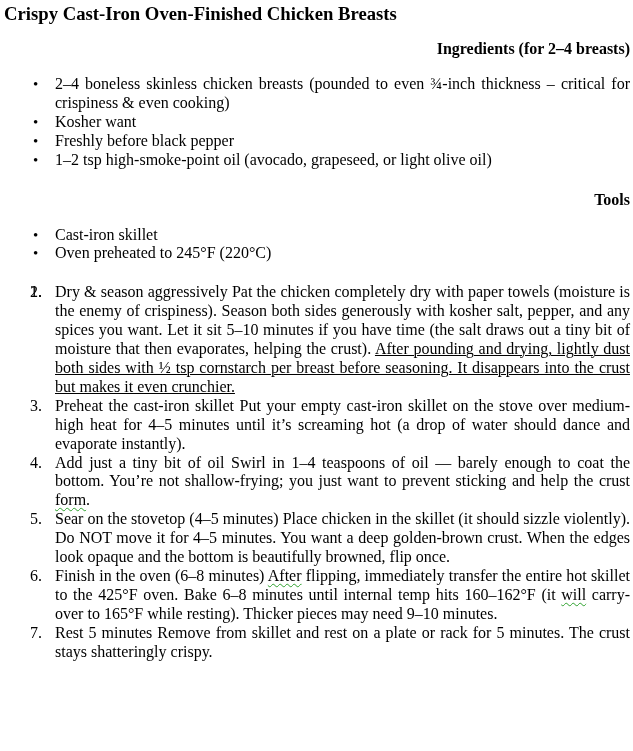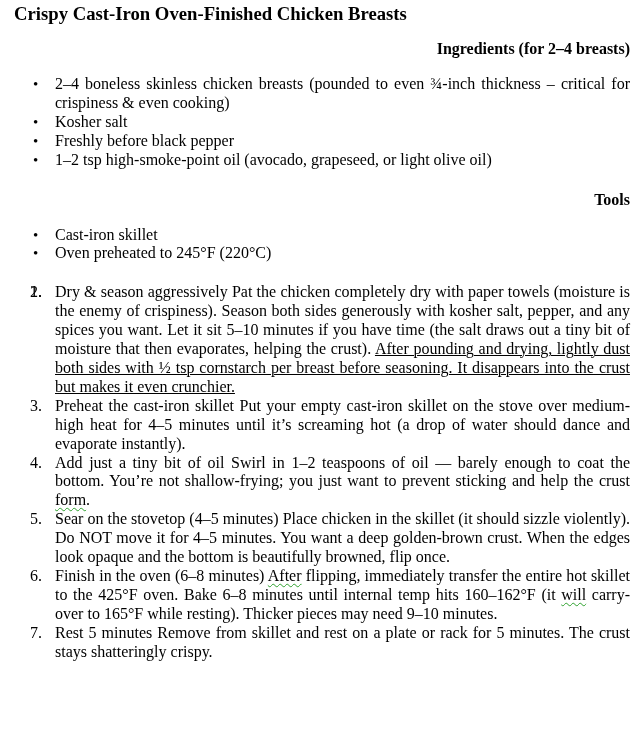--- a/index.html
+++ b/index.html
@@ -14,21 +14,21 @@
     font-family: "Liberation Serif", "DejaVu Serif", serif;
     color: #000000;
   }
   .page {
     padding: 3px 3px 0 4px;
   }
   h1.doc-title {
     font-size: 18.7px;
     line-height: 22px;
     font-weight: bold;
-    margin: 0 0 14px 10px;
+    margin: 0 0 14px 0;
   }
   h2.sec-heading {
     font-size: 16px;
     line-height: 19px;
     font-weight: bold;
     margin: 0;
     text-align: right;
   }
   .list {
     margin: 17px 0 20px 0;
@@ -65,39 +65,39 @@
 <body style="color: rgb(0, 0, 0); background: rgb(255, 255, 255);">
 
 <div class="page">
 
   <h1 class="doc-title">Crispy Cast-Iron Oven-Finished Chicken Breasts</h1>
 
   <section>
     <h2 class="sec-heading">Ingredients (for 2–4 breasts)</h2>
     <div class="list">
         <div class="li"><span class="marker dot">•</span><span><span>2–4 boneless skinless chicken breasts (pounded to even ¾-inch thickness – critical for crispiness &amp; even cooking)</span></span></div>
-        <div class="li"><span class="marker dot">•</span><span><span>Kosher salt</span></span></div>
+        <div class="li"><span class="marker dot">•</span><span><span>Kosher want</span></span></div>
         <div class="li"><span class="marker dot">•</span><span><span>Freshly before black pepper</span></span></div>
         <div class="li"><span class="marker dot">•</span><span><span>1–2 tsp high-smoke-point oil (avocado, grapeseed, or light olive oil)</span></span></div>
       </div>
   </section>
 
   <section>
     <h2 class="sec-heading">Tools</h2>
     <div class="list">
         <div class="li"><span class="marker dot">•</span><span><span>Cast-iron skillet</span></span></div>
         <div class="li"><span class="marker dot">•</span><span><span>Oven preheated to 245°F (220°C)</span></span></div>
       </div>
   </section>
 
   <section class="method">
     <div class="list">
         <div class="li"><span class="marker num">1.</span></div>
         <div class="li"><span class="marker num">2.</span><span><span>Dry &amp; season aggressively Pat the chicken completely dry with paper towels (moisture is the enemy of crispiness). Season both sides generously with kosher salt, pepper, and any spices you want. Let it sit 5–10 minutes if you have time (the salt draws out a tiny bit of moisture that then evaporates, helping the crust). </span><span class="u">After pounding and drying, lightly dust both sides with ½ tsp cornstarch per breast before seasoning. It disappears into the crust but makes it even crunchier.</span></span></div>
         <div class="li"><span class="marker num">3.</span><span><span>Preheat the cast-iron skillet Put your empty cast-iron skillet on the stove over medium-high heat for 4–5 minutes until it’s screaming hot (a drop of water should dance and evaporate instantly).</span></span></div>
-        <div class="li"><span class="marker num">4.</span><span><span>Add just a tiny bit of oil Swirl in 1–2 teaspoons of oil — barely enough to coat the bottom. You’re not shallow-frying; you just want to prevent sticking and help the crust </span><span class="wavy" style="text-decoration-color: rgb(45, 161, 45);">form</span><span>.</span></span></div>
+        <div class="li"><span class="marker num">4.</span><span><span>Add just a tiny bit of oil Swirl in 1–4 teaspoons of oil — barely enough to coat the bottom. You’re not shallow-frying; you just want to prevent sticking and help the crust </span><span class="wavy" style="text-decoration-color: rgb(45, 161, 45);">form</span><span>.</span></span></div>
         <div class="li"><span class="marker num">5.</span><span><span>Sear on the stovetop (4–5 minutes) Place chicken in the skillet (it should sizzle violently). Do NOT move it for 4–5 minutes. You want a deep golden-brown crust. When the edges look opaque and the bottom is beautifully browned, flip once.</span></span></div>
         <div class="li"><span class="marker num">6.</span><span><span>Finish in the oven (6–8 minutes) </span><span class="wavy" style="text-decoration-color: rgb(45, 161, 45);">After</span><span> flipping, immediately transfer the entire hot skillet to the 425°F oven. Bake 6–8 minutes until internal temp hits 160–162°F (it </span><span class="wavy" style="text-decoration-color: rgb(45, 161, 45);">will</span><span> carry-over to 165°F while resting). Thicker pieces may need 9–10 minutes.</span></span></div>
         <div class="li"><span class="marker num">7.</span><span><span>Rest 5 minutes Remove from skillet and rest on a plate or rack for 5 minutes. The crust stays shatteringly crispy.</span></span></div>
       </div>
   </section>
 
 </div>
 
 </body></html>

